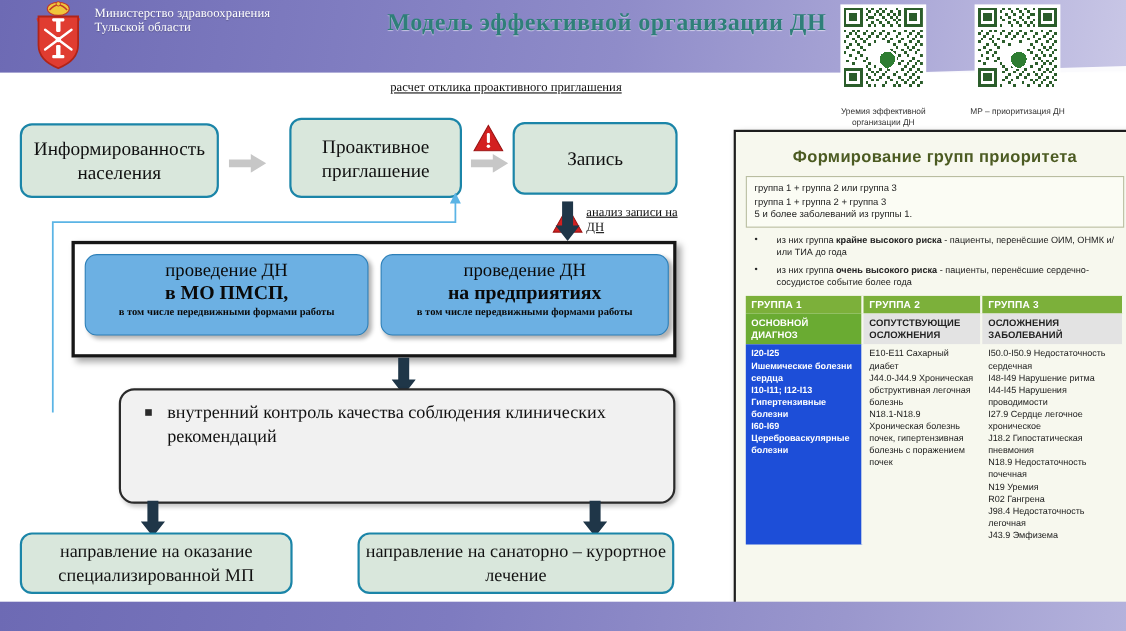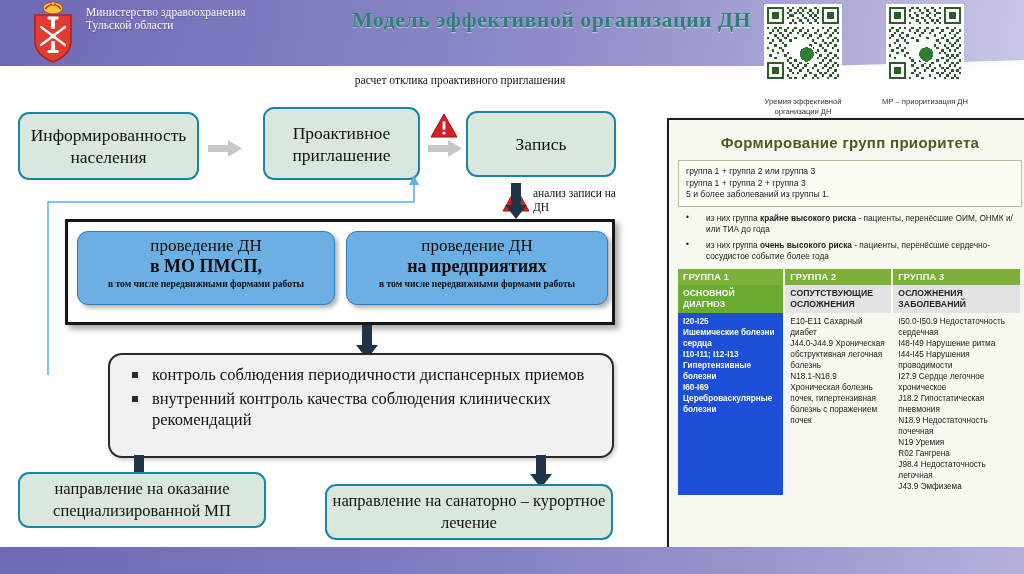--- a/index.html
+++ b/index.html
@@ -30,33 +30,33 @@
   .qr-cap2{left:872px;top:97px;width:106px;}
 
   
   .gbox{position:absolute;background:#d9e7dc;border:2px solid #1b85a8;border-radius:11px;
         display:flex;align-items:center;justify-content:center;text-align:center;
         font-family:"Liberation Serif",serif;font-size:17.5px;color:#111;line-height:22px;
         box-sizing:border-box;}
   .b-inform{left:18px;top:112px;width:181px;height:68px;}
   .b-proact{left:263px;top:107px;width:157px;height:73px;}
   .b-zapis{left:466px;top:111px;width:150px;height:66px;}
-  .b-spec{left:18px;top:472px;width:248px;height:56px;font-size:16.5px;}
+  .b-spec{left:18px;top:484px;width:248px;height:56px;font-size:16.5px;}
   .b-sanat{left:325px;top:484px;width:288px;height:56px;font-size:16.5px;}
 
   
   .garrow{position:absolute;width:34px;height:17px;}
   .ga1{left:208px;top:140px;}
   .ga2{left:428px;top:140px;}
 
   
   .warn{position:absolute;width:28px;height:25px;}
   .w1{left:430px;top:113px;}
   .w2{left:502px;top:187px;}
-  .lbl{position:absolute;font-family:"Liberation Serif",serif;font-size:11.5px;color:#111;line-height:14px;}
+  .lbl{position:absolute;font-family:"Liberation Serif",serif;font-size:11.5px;color:#111;line-height:14px;text-decoration:underline;}
   .lbl-raschet{left:345px;top:73px;width:230px;text-align:center;}
   .lbl-analiz{left:533px;top:186px;width:90px;}
 
   
   .darrow{position:absolute;}
   .da-zapis{left:505px;top:183px;width:22px;height:36px;}
   .da-mid{left:356px;top:325px;width:22px;height:34px;}
   .da-l{left:128px;top:455px;width:22px;height:33px;}
   .da-r{left:530px;top:455px;width:22px;height:33px;}
 
@@ -589,21 +589,20 @@
 
   <div class="feedback">
     <svg width="420" height="215" viewBox="0 0 420 215">
       <polyline points="30,200 30,27 396,27 396,6" fill="none" stroke="#5bb4e5" stroke-width="1.6"></polyline>
       <path d="M396 0 l5 10 h-10z" fill="#5bb4e5"></path>
     </svg>
   </div>
 
   <div class="bulbox">
     <ul>
-      <li>контроль соблюдения периодичности диспансерных приемов</li>
       <li>внутренний контроль качества соблюдения клинических рекомендаций</li>
     </ul>
   </div>
 
   <div class="darrow da-l">
     <svg width="22" height="33" viewBox="0 0 22 33">
         <path d="M6 0h10v19h6L11 33 0 19h6z" fill="#1f3648"></path>
       </svg>
   </div>
   <div class="darrow da-r">

